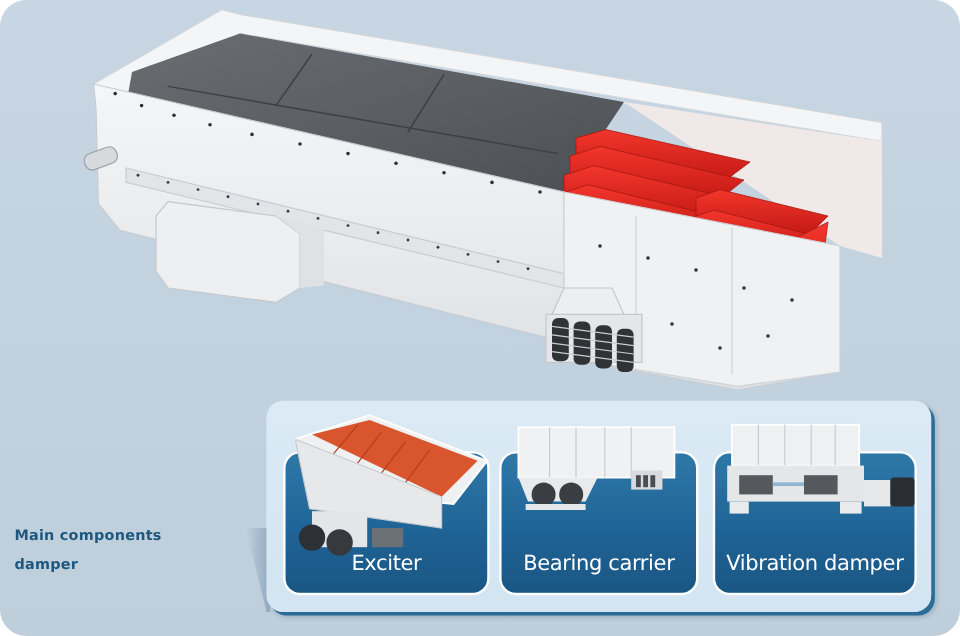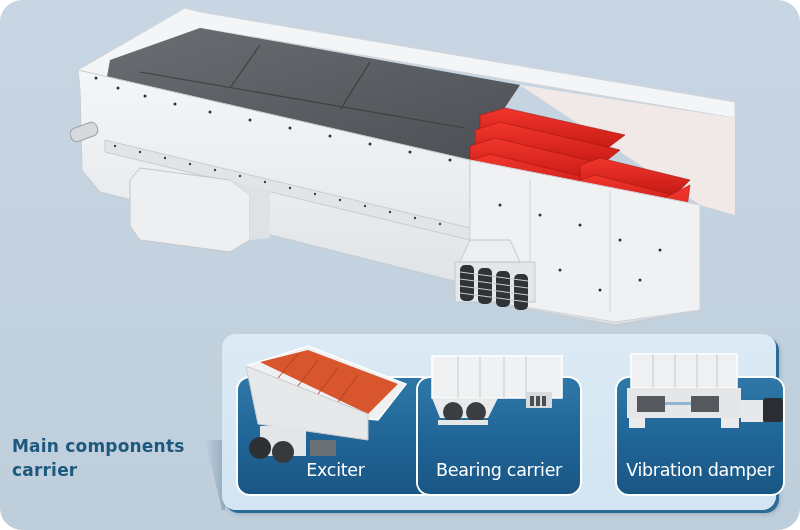--- a/index.html
+++ b/index.html
@@ -10,21 +10,21 @@
   }
   .canvas {
     position: absolute; left: 0; top: 0; width: 800px; height: 530px;
     background: linear-gradient(180deg, #c7d6e2 0%, #c2d1de 60%, #bfcedb 100%);
     border-radius: 22px;
     overflow: hidden;
   }
   .hero { position: absolute; left: 0; top: 0; width: 800px; height: 335px; }
   .caption {
     position: absolute; left: 12px; top: 434px; width: 210px;
-    color: #1d587e; font-weight: bold; font-size: 17px; line-height: 24px;
+    color: #1d587e; font-weight: bold; font-size: 12px; line-height: 24px;
     letter-spacing: 0.2px;
   }
   .caption span { display: block; }
   .panel {
     position: absolute; left: 222px; top: 334px; width: 554px; height: 176px;
     background: linear-gradient(180deg, #dbeaf5 0%, #d3e5f2 100%);
     border-radius: 14px;
     box-shadow: 3px 3px 0 #2b6c96, 4px 4px 4px rgba(20,60,90,.25);
   }
   .panel-notch {
@@ -150,27 +150,27 @@
       <circle cx="340" cy="200" r="1.2"></circle>
         <circle cx="365" cy="206" r="1.2"></circle>
         <circle cx="390" cy="212" r="1.2"></circle>
       <circle cx="415" cy="218" r="1.2"></circle>
         <circle cx="440" cy="224" r="1.2"></circle>
     </g>
   </svg>
 
   <div class="caption">
     <span>Main components</span>
-    <span>carrier</span>
+    <span>damper</span>
   </div>
 
   <div class="panel-notch"></div>
   <div class="panel"></div>
 
-  <div class="card" style="left:238px; width:168px;padding-left:27px;">
+  <div class="card" style="left:238px; width:168px;">
     <svg width="168" height="120">
       <polygon points="8,18 70,-2 168,36 140,72 20,60" fill="#eef0f2" stroke="#ffffff" stroke-width="1.5"></polygon>
       <polygon points="22,14 70,2 160,36 130,66" fill="#d9552e"></polygon>
       <g stroke="#b23e1c" stroke-width="1">
           <line x1="60" y1="6" x2="40" y2="30"></line>
           <line x1="80" y1="12" x2="60" y2="38"></line>
           <line x1="100" y1="20" x2="80" y2="46"></line>
           <line x1="120" y1="27" x2="100" y2="54"></line>
         </g>
       <polygon points="8,18 130,66 130,92 20,76" fill="#e6e8ea" stroke="#c7cbcf"></polygon>
@@ -198,21 +198,21 @@
       <rect x="108" y="44" width="26" height="16" fill="#d8dbde"></rect>
       <g fill="#4a4e52">
           <rect x="112" y="48" width="4" height="10"></rect>
           <rect x="118" y="48" width="4" height="10"></rect>
           <rect x="124" y="48" width="4" height="10"></rect>
         </g>
     </svg>
     <div class="label">Bearing carrier</div>
   </div>
 
-  <div class="card" style="left:617px; width:166px;">
+  <div class="card" style="left:596px; width:166px;">
     <svg width="166" height="120">
       <rect x="14" y="6" width="106" height="34" fill="#eef0f2" stroke="#ffffff" stroke-width="1.5"></rect>
       <g stroke="#c8ccd0">
           <line x1="36" y1="6" x2="36" y2="40"></line>
           <line x1="58" y1="6" x2="58" y2="40"></line>
           <line x1="80" y1="6" x2="80" y2="40"></line>
           <line x1="100" y1="6" x2="100" y2="40"></line>
         </g>
       <rect x="10" y="40" width="114" height="30" fill="#e4e6e8"></rect>
       <g fill="#55595d">

